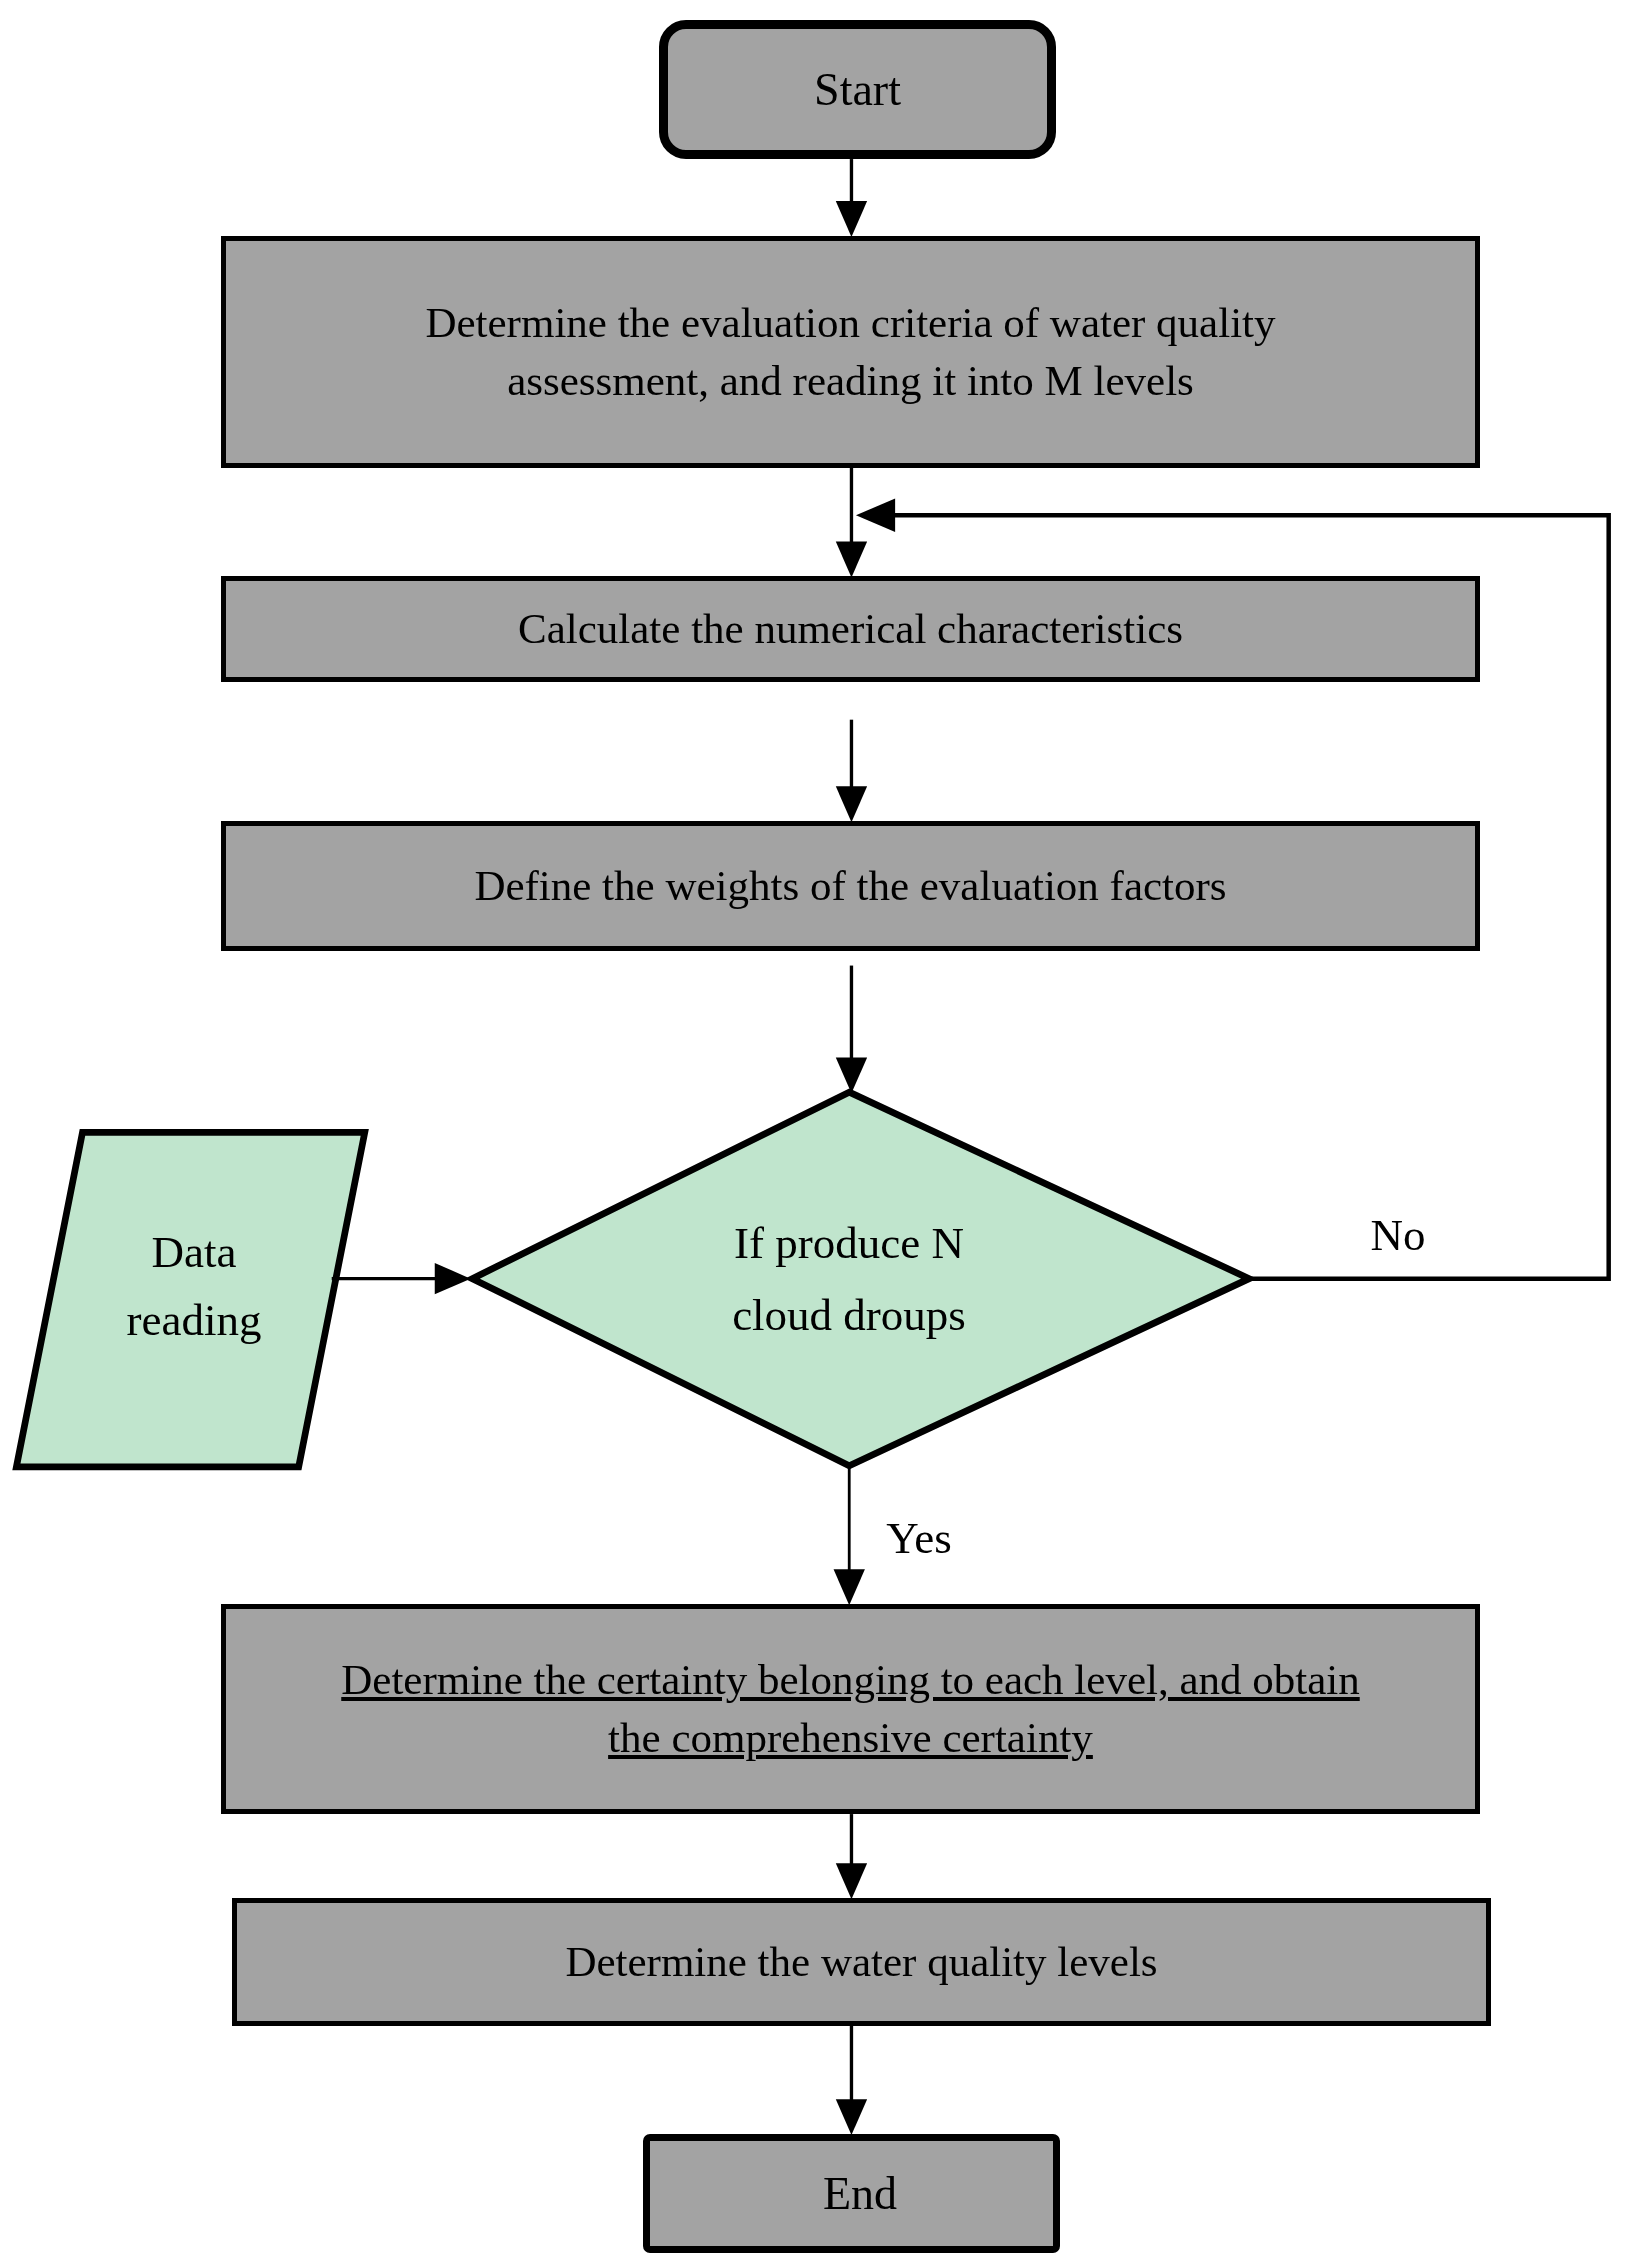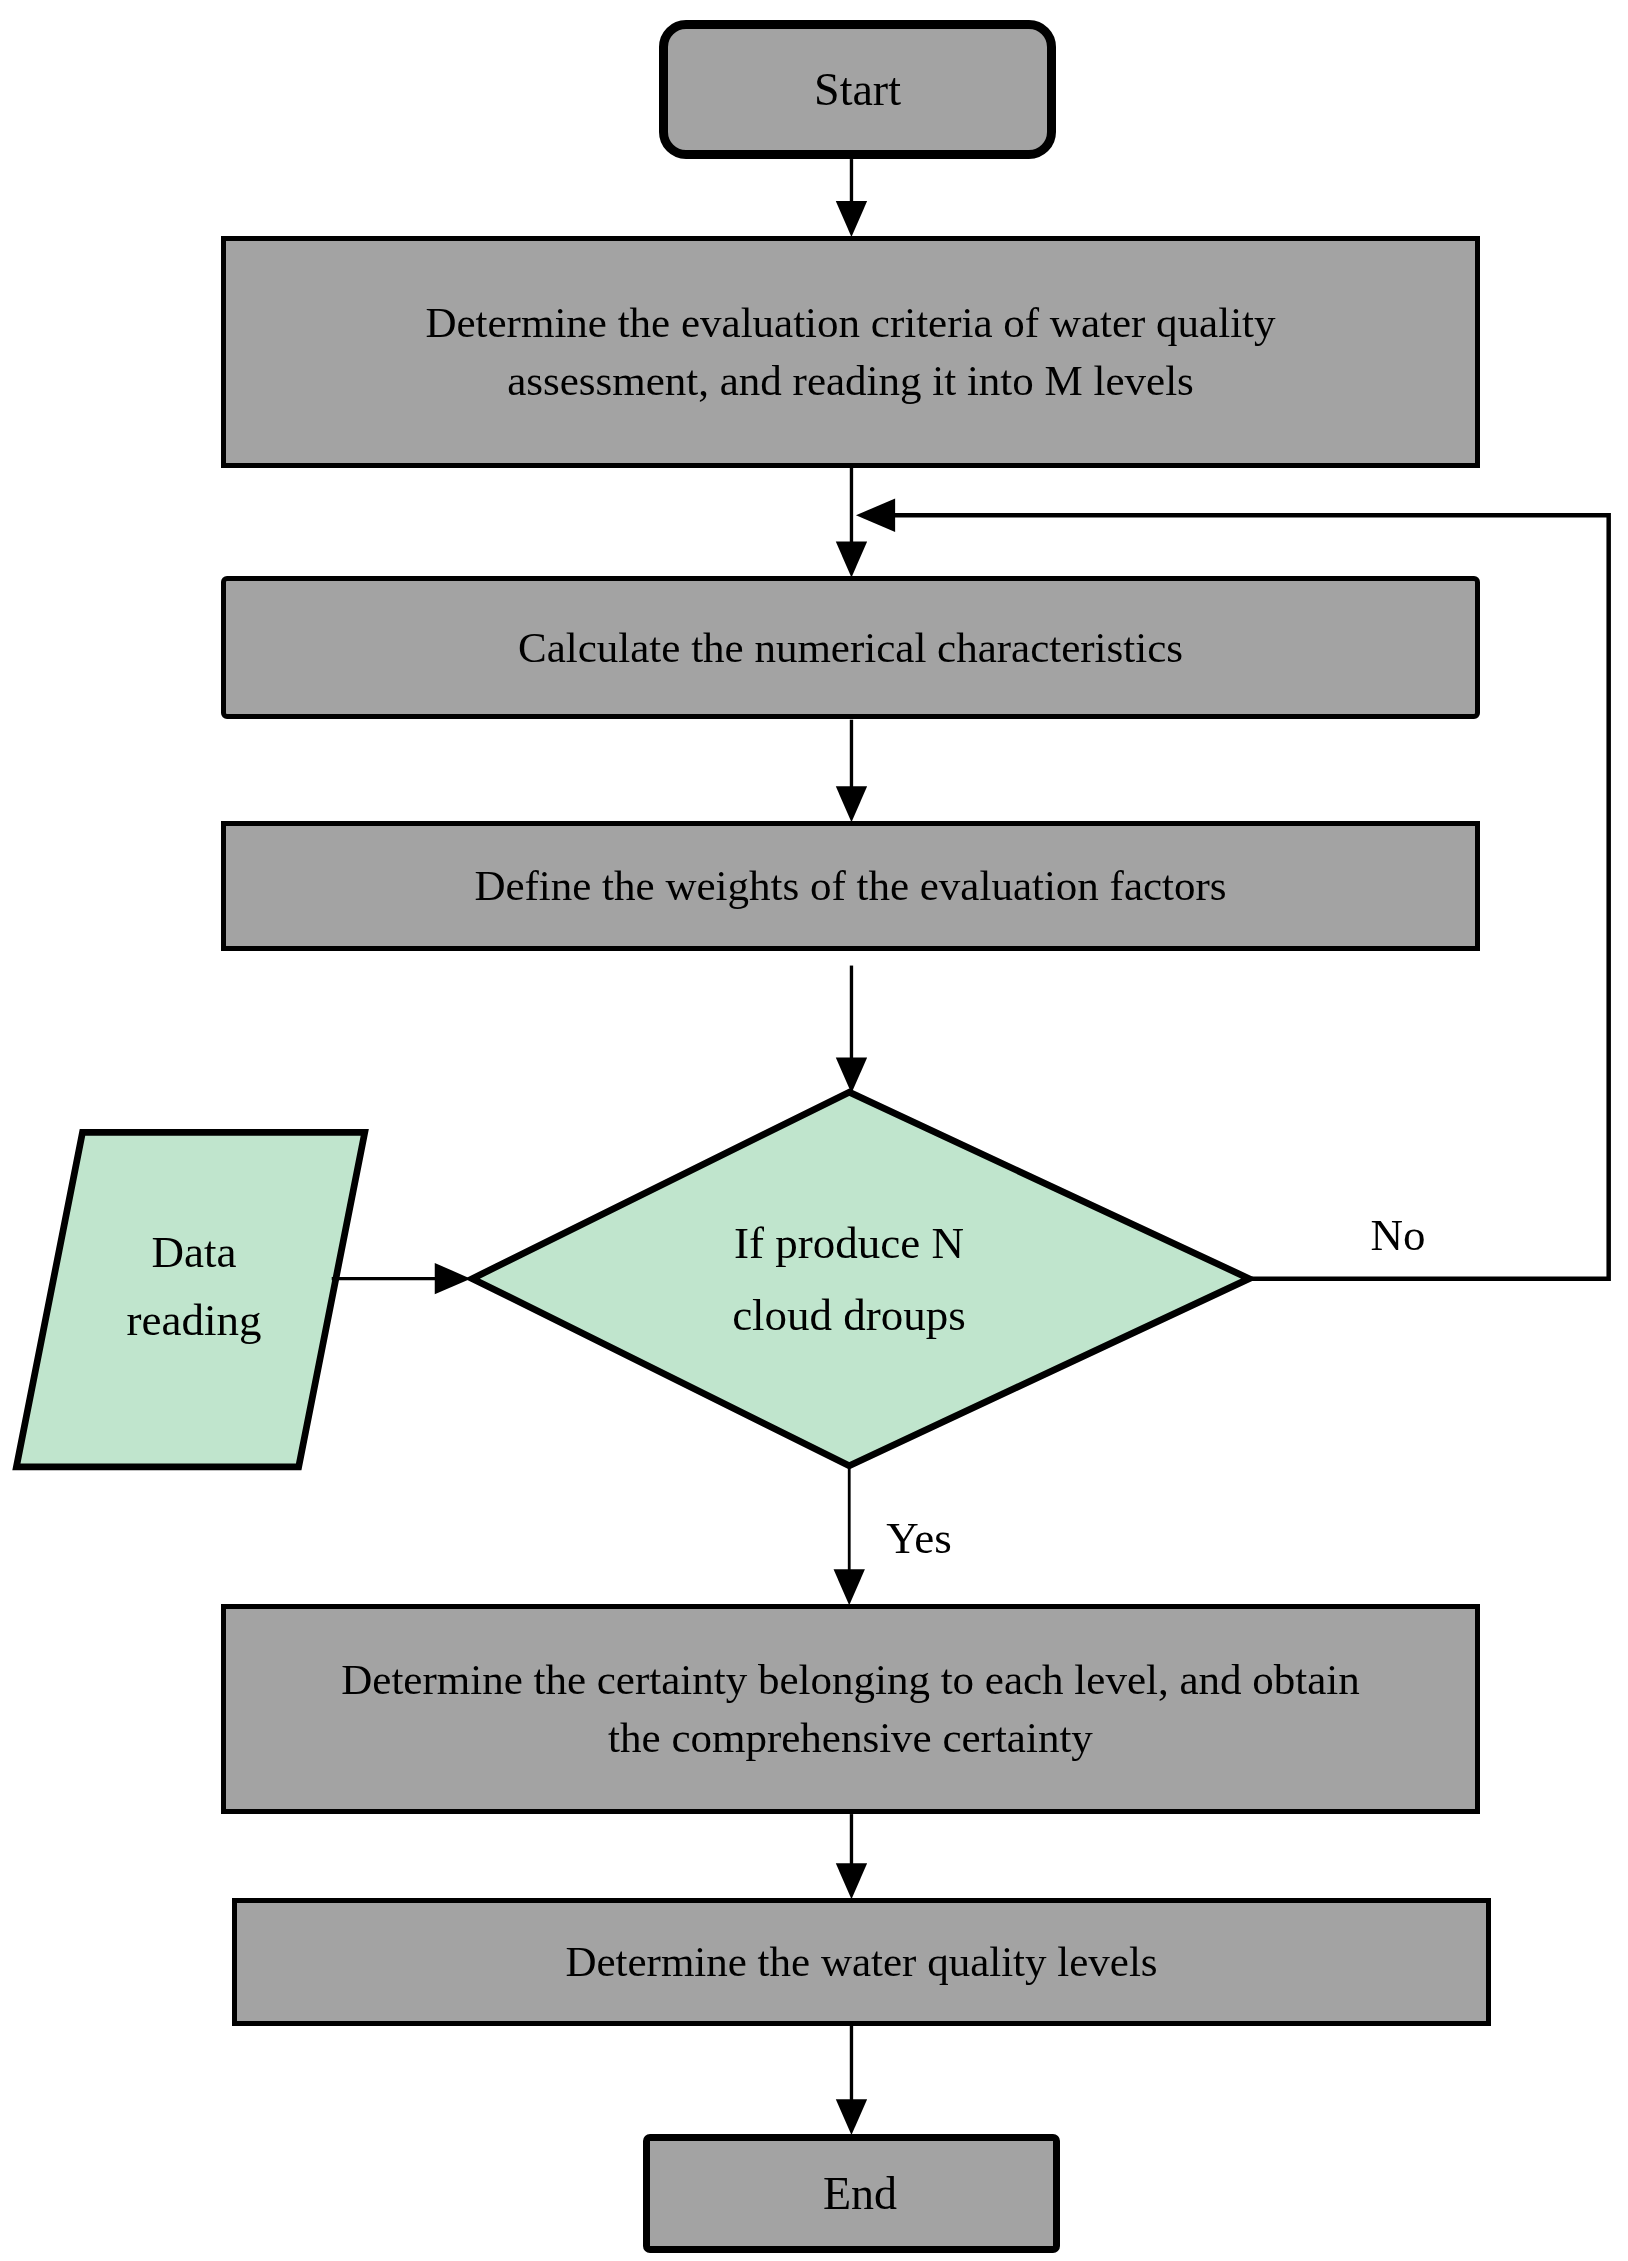--- a/index.html
+++ b/index.html
@@ -133,38 +133,38 @@
 
   <div class="node terminal-start" style="left:659px; top:20px; width:397px; height:139px;">
     <span class="node-label terminal-label">Start</span>
   </div>
 
   <div class="node" style="left:221px; top:236px; width:1259px; height:232px;">
     <span class="node-label">Determine the evaluation criteria of water quality
 assessment, and reading it into M levels</span>
   </div>
 
-  <div class="node" style="left:221px; top:576px; width:1259px; height:143px;border-radius:6px;">
+  <div class="node" style="left:221px; top:576px; width:1259px; height:106px;">
     <span class="node-label">Calculate the numerical characteristics</span>
   </div>
 
   <div class="node" style="left:221px; top:821px; width:1259px; height:130px;">
     <span class="node-label">Define the weights of the evaluation factors</span>
   </div>
 
   <div class="float-label diamond-label" style="left:849px; top:1279px;">If produce N
 cloud droups</div>
 
   <div class="float-label para-label" style="left:194px; top:1286px;">Data
 reading</div>
 
   <div class="float-label edge-label" style="left:1398px; top:1235px;">No</div>
   <div class="float-label edge-label" style="left:919px; top:1538px;">Yes</div>
 
-  <div class="node" style="left:221px; top:1604px; width:1259px; height:210px;">
+  <div class="node" style="left:221px; top:1604px; width:1259px; height:210px;text-decoration:underline;">
     <span class="node-label">Determine the certainty belonging to each level, and obtain
 the comprehensive certainty</span>
   </div>
 
   <div class="node" style="left:221px; top:1898px; width:1259px; height:128px;margin-left:11px;">
     <span class="node-label">Determine the water quality levels</span>
   </div>
 
   <div class="node terminal-end" style="left:643px; top:2134px; width:417px; height:119px;">
     <span class="node-label terminal-label">End</span>

